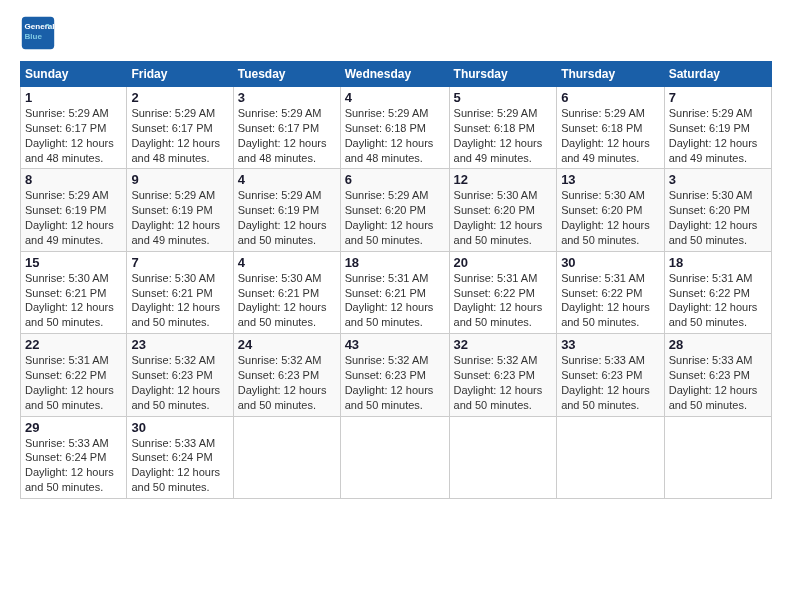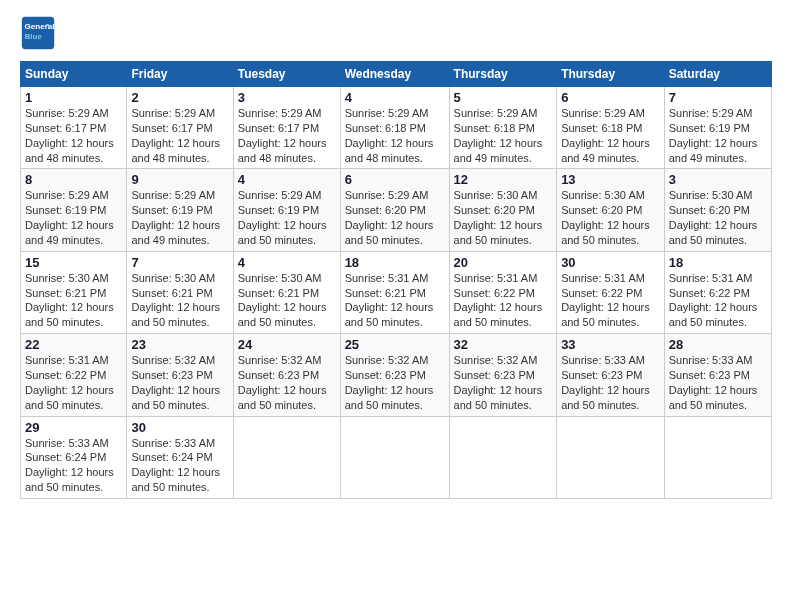--- a/index.html
+++ b/index.html
@@ -294,21 +294,21 @@
 and 50 minutes.</div>
           </td>
           <td>
             <span class="day-num">24</span>
             <div class="day-info" style="white-space: pre-line;">Sunrise: 5:32 AM
 Sunset: 6:23 PM
 Daylight: 12 hours
 and 50 minutes.</div>
           </td>
           <td>
-            <span class="day-num">25</span>
+            <span class="day-num">43</span>
             <div class="day-info" style="white-space: pre-line;">Sunrise: 5:32 AM
 Sunset: 6:23 PM
 Daylight: 12 hours
 and 50 minutes.</div>
           </td>
           <td>
             <span class="day-num">32</span>
             <div class="day-info" style="white-space: pre-line;">Sunrise: 5:32 AM
 Sunset: 6:23 PM
 Daylight: 12 hours

